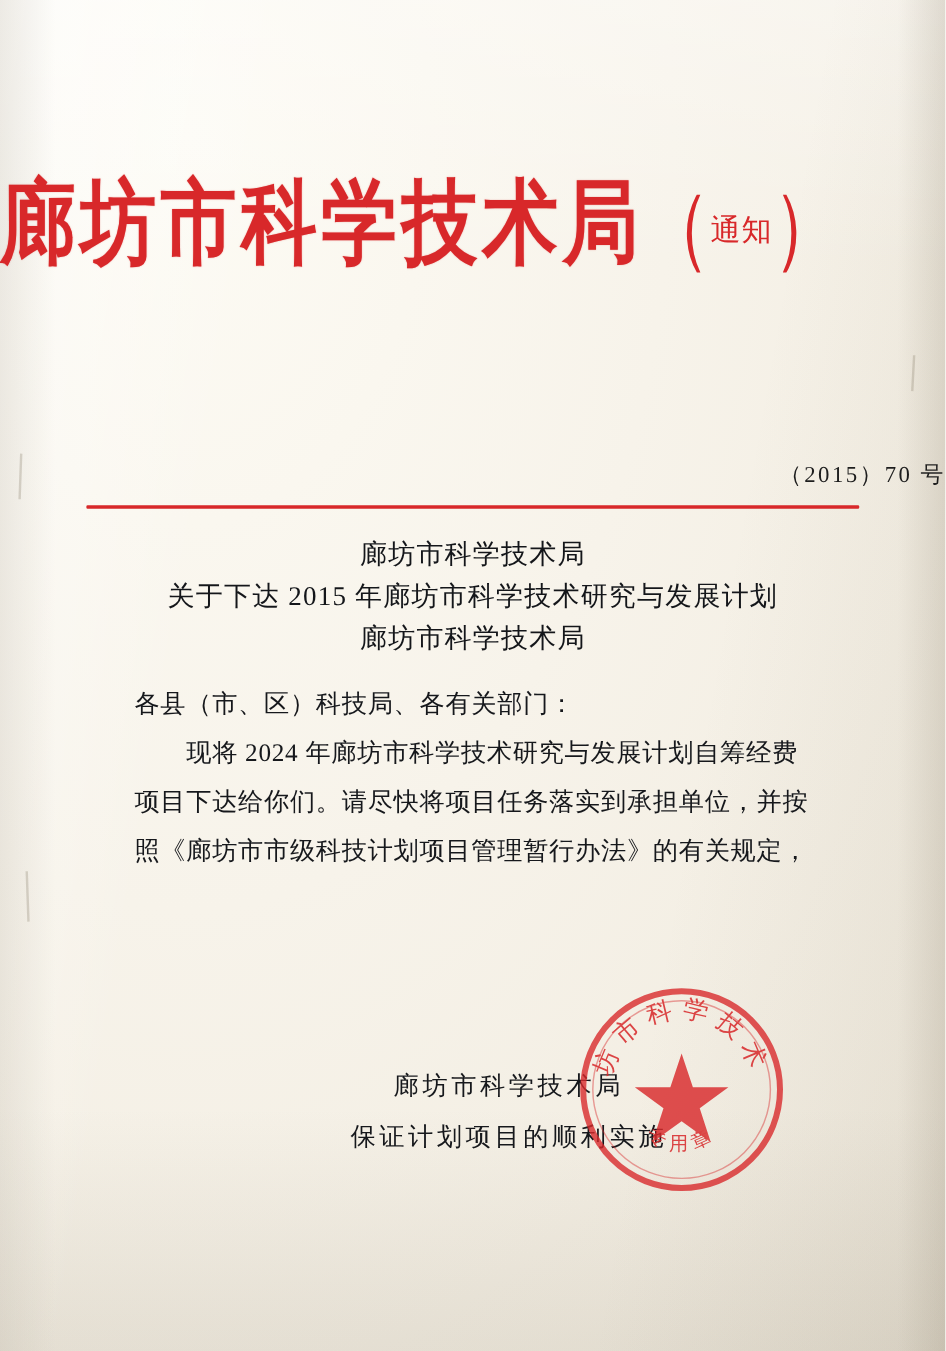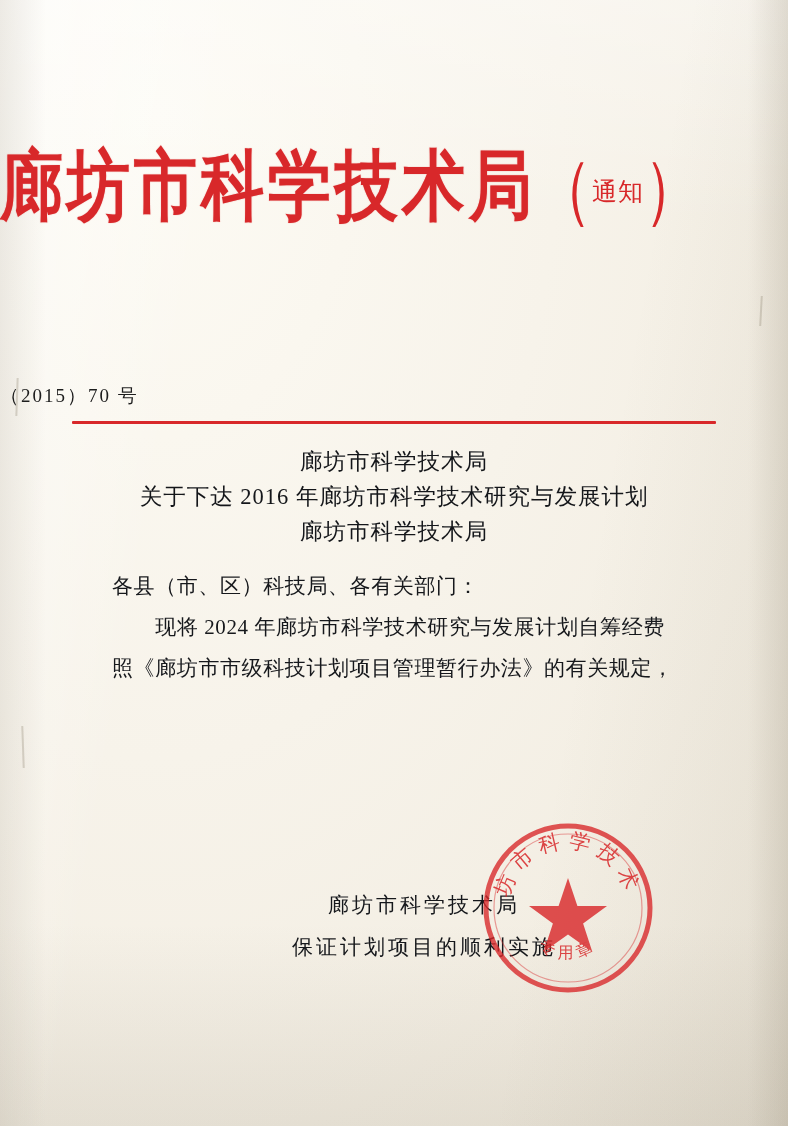--- a/index.html
+++ b/index.html
@@ -85,21 +85,21 @@
     letter-spacing: 1px;
     vertical-align: 14px;
   }
 
   
   .doc-number {
     position: absolute;
     top: 383px;
     left: 0;
     width: 788px;
-    text-align: left;
+    text-align: right;
     color: #1d1d1d;
     font-size: 19px;
     letter-spacing: 2px;
     font-family: "Liberation Serif", serif;
   }
   .red-rule {
     position: absolute;
     top: 421px;
     left: 72px;
     width: 644px;
@@ -194,27 +194,28 @@
   <div class="masthead">
     <span class="masthead-title">廊坊市科学技术局</span><span class="masthead-paren">（</span><span class="masthead-kind">通知</span><span class="masthead-paren">）</span>
   </div>
 
   <div class="doc-number">（2015）70 号</div>
 
   <div class="red-rule"></div>
 
   <div class="title-block">
     <div class="title-line">廊坊市科学技术局</div>
-    <div class="title-line">关于下达 2016 年廊坊市科学技术研究与发展计划</div>
+    <div class="title-line">关于下达 2015 年廊坊市科学技术研究与发展计划</div>
     <div class="title-line">廊坊市科学技术局</div>
   </div>
 
   <div class="body-block">
     <div class="body-line">各县（市、区）科技局、各有关部门：</div>
     <div class="body-line">　　现将 2024 年廊坊市科学技术研究与发展计划自筹经费</div>
+    <div class="body-line">项目下达给你们。请尽快将项目任务落实到承担单位，并按</div>
     <div class="body-line">照《廊坊市市级科技计划项目管理暂行办法》的有关规定，</div>
   </div>
 
   <div class="signature">
     <div class="sig-line">廊坊市科学技术局</div>
     <div class="sig-line">保证计划项目的顺利实施</div>
   </div>
 
   <div class="seal">
     <svg width="176" height="176" viewBox="0 0 176 176" aria-hidden="true">

